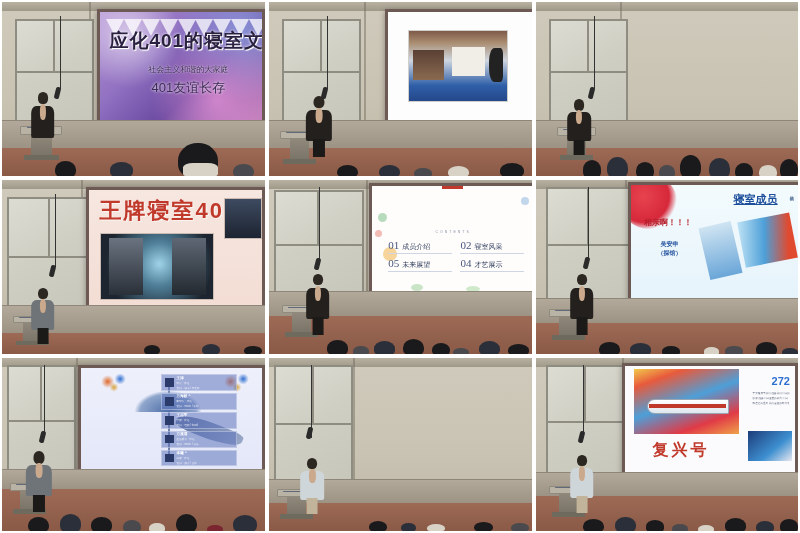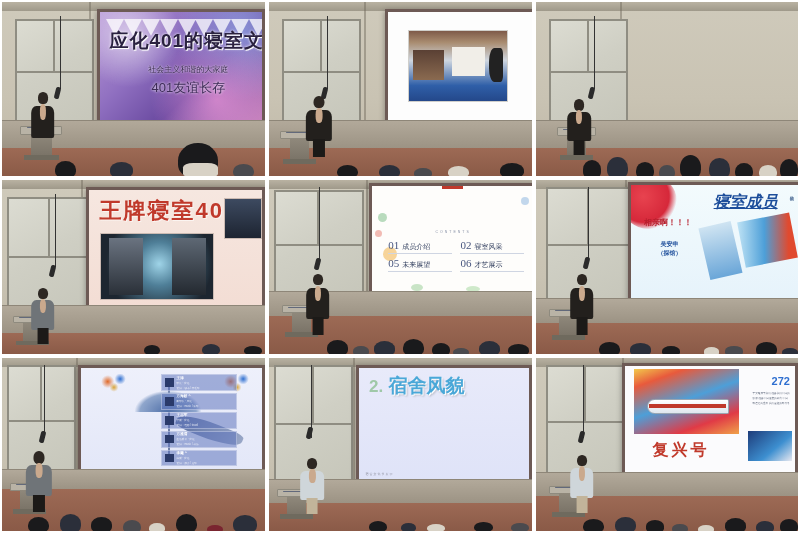--- a/index.html
+++ b/index.html
@@ -162,22 +162,22 @@
   .toc-item { display:flex; align-items:baseline; gap:3px;
     border-bottom:1px solid #cfd5e2; padding-bottom:1px; }
   .toc-num { font-size:11px; color:#48567f; font-family:"Liberation Serif", serif; }
   .toc-lab { font-size:7px; color:#2f3c5c; }
 
   
   .sl-mem { background:linear-gradient(#f3fbfd,#e6f3fb); }
   .mem-red { position:absolute; left:-6%; top:-8%; width:34%; height:46%;
     background:radial-gradient(circle at 40% 40%, #e8434f 0%, #d6283a 55%, rgba(214,40,58,0) 72%);
     border-radius:50%; }
-  .mem-title { position:absolute; top:6%; right:12%; font-size:16px; font-weight:bold;
-    color:#1d4e9b; text-decoration:underline; white-space:nowrap;font-style:italic; }
+  .mem-title { position:absolute; top:6%; right:12%; font-size:11px; font-weight:bold;
+    color:#1d4e9b; text-decoration:underline; white-space:nowrap; }
   .mem-excl { position:absolute; top:28%; left:8%; font-size:8px; font-weight:bold;
     color:#b8202e; white-space:nowrap; }
   .mem-name { position:absolute; top:48%; left:16%; font-size:6px; font-weight:bold;
     color:#1d4e9b; text-align:center; line-height:1.5; white-space:nowrap; }
   .mem-ph1 { position:absolute; left:44%; top:34%; width:20%; height:46%;
     background:linear-gradient(#cfe4f2,#6aa6d8); transform:rotate(-13deg); }
   .mem-ph2 { position:absolute; left:66%; top:28%; width:32%; height:40%;
     background:linear-gradient(100deg,#bfe3f5 0%,#4d9fd8 45%,#e04a2f 85%);
     transform:rotate(-11deg); }
   .mem-side { position:absolute; right:2%; top:7%; font-size:4px; color:#4f6d96;
@@ -440,21 +440,21 @@
           </div>
           <div class="toc-item">
             <span class="toc-num">02</span>
             <span class="toc-lab">寝室风采</span>
           </div>
           <div class="toc-item">
             <span class="toc-num">05</span>
             <span class="toc-lab">未来展望</span>
           </div>
           <div class="toc-item">
-            <span class="toc-num">06</span>
+            <span class="toc-num">04</span>
             <span class="toc-lab">才艺展示</span>
           </div>
         </div>
       </div>
     </div>
 
     <div class="wainscot" style="bottom:22%;height:14%"></div>
     <div class="floor" style="height:22%"></div>
 
     <div class="person" style="left:14%;top:54%;width:9%;height:26%">
@@ -624,29 +624,20 @@
   </div>
 
   <div class="panel">
     <div class="wall"></div>
     <div class="ceiling"></div>
     <div class="wallpanelline" style="left:32%"></div>
     <div class="board" style="left:2%;top:4%;width:30%;height:70%"></div>
     <div class="mic-wire" style="left:16%;top:4%"></div>
     <div class="mic-head" style="left:14.4%;top:40%"></div>
 
-    <div class="screen" style="left:33%;top:4%;width:67%;height:68%">
-      <div class="slide sl-blue">
-        <div class="t8">
-          <span class="n">2.</span>
-          <span class="m">宿舍风貌</span>
-        </div>
-        <div class="slide-footer">宿舍文化节展示</div>
-      </div>
-    </div>
 
     <div class="wainscot" style="bottom:16%;height:14%"></div>
     <div class="floor" style="height:16%"></div>
 
     <div class="person" style="left:12%;top:58%;width:9%;height:24%">
       <div class="p-body light"></div>
       <div class="p-head"></div>
       <div class="p-face"></div>
       <div class="p-legs khaki"></div>
     </div>

